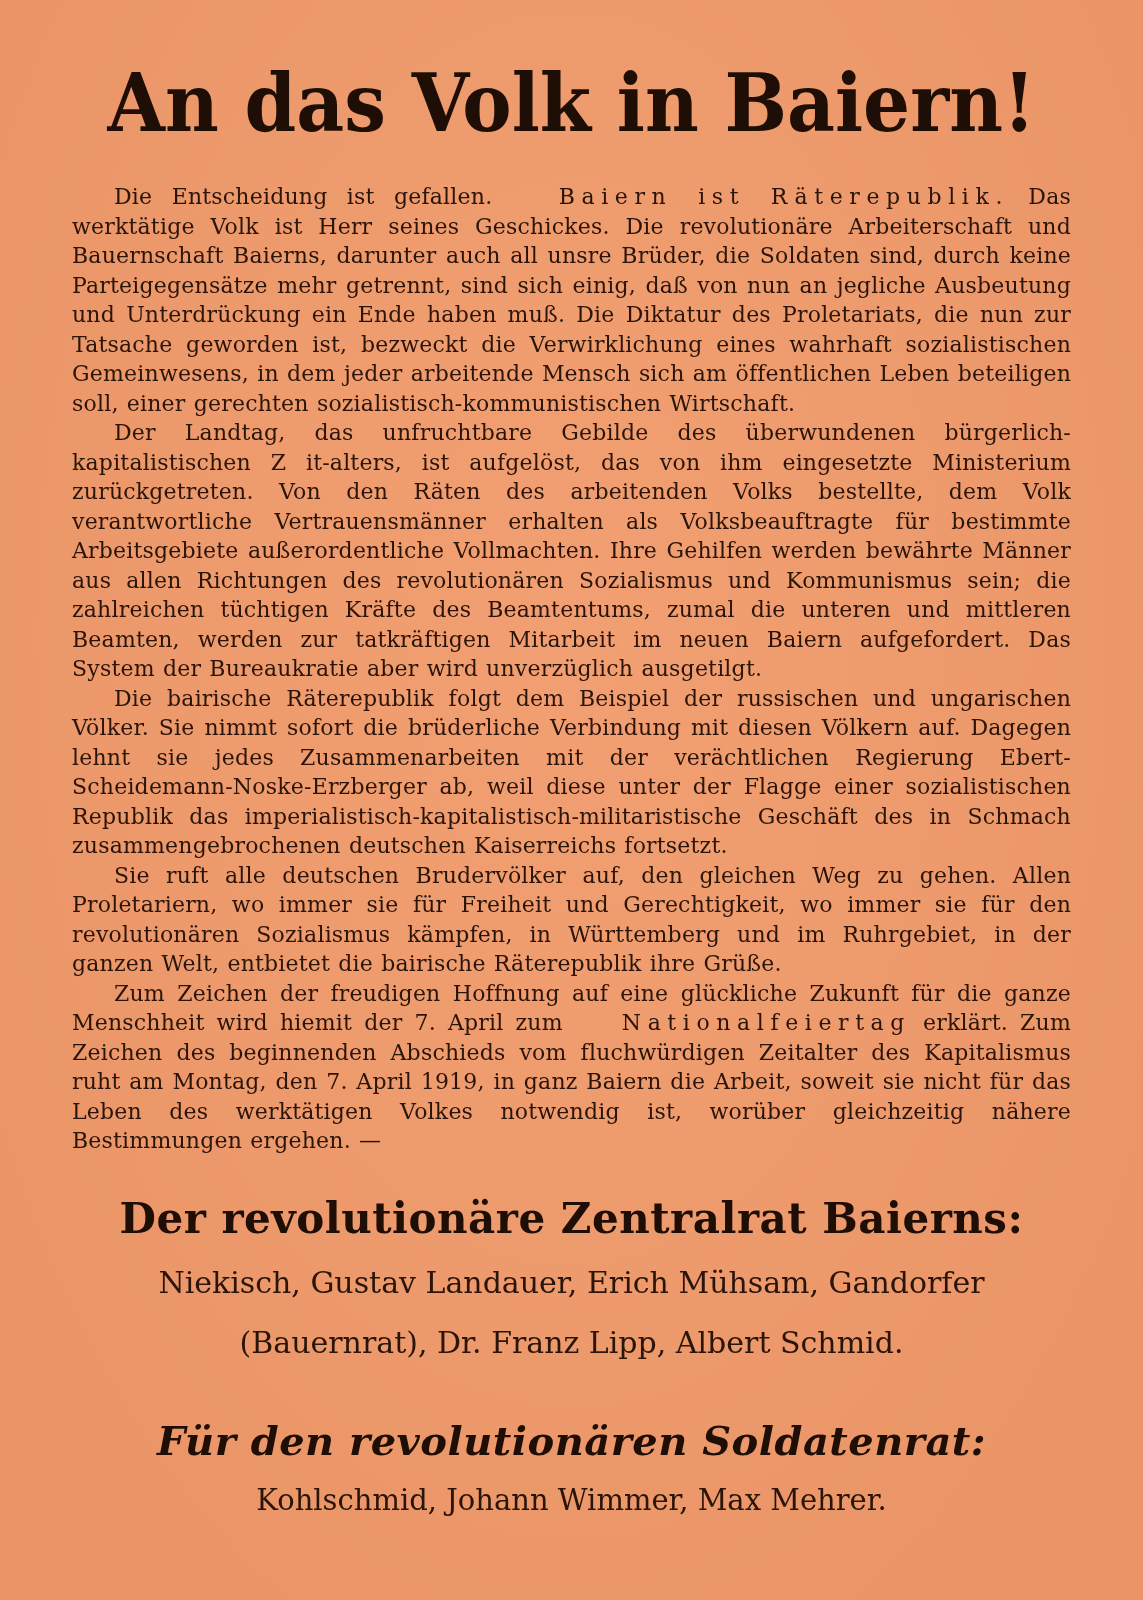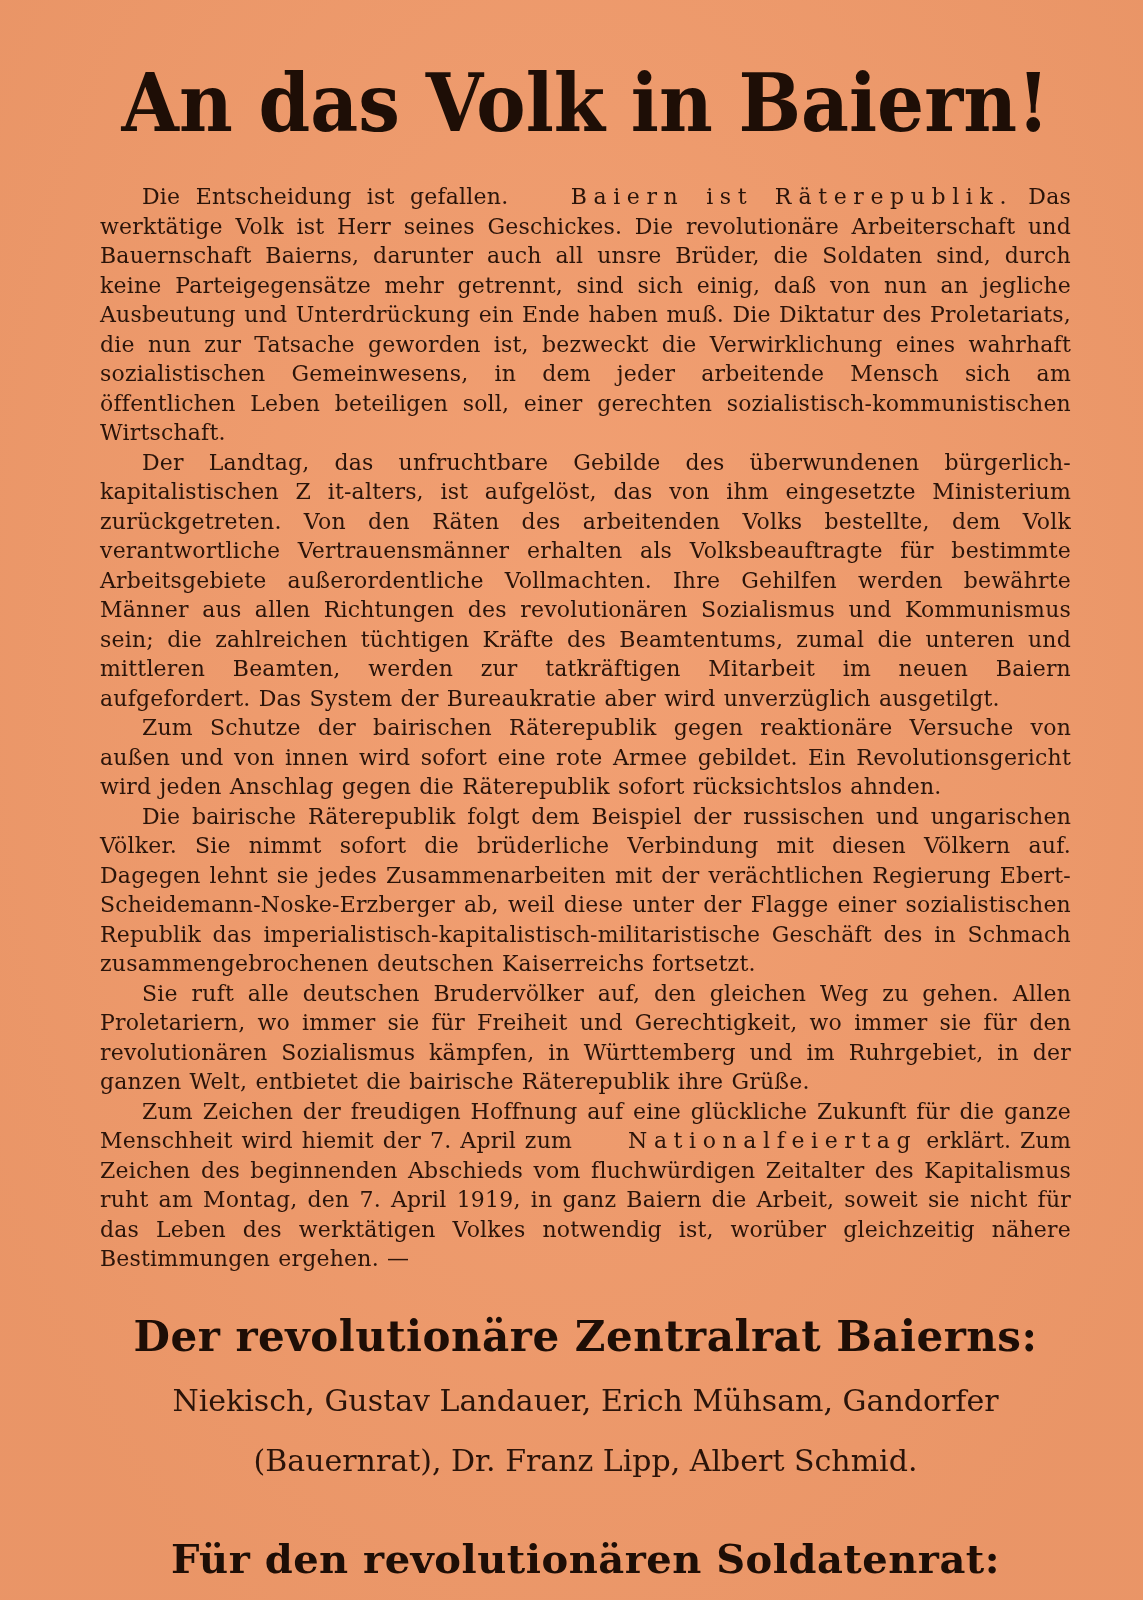--- a/index.html
+++ b/index.html
@@ -54,42 +54,42 @@
   .sig-heading {
     margin: 4px;
     font-size: 42px;
     font-weight: bold;
     color: #1e0e06;
     letter-spacing: 0.5px;
   }
   .sig-heading.second {
     margin-top: 44px;
     font-size: 40px;
+    font-style: italic;
   }
   .sig-names {
     margin: 10px 120px 0 120px;
     font-size: 30px;
     line-height: 60px;
   }
   .sig-names.second {
     margin-top: 6px;
     font-size: 29px;
   }
 </style>
 </head>
 <body>
 
-<div class="poster" style="color: rgb(43, 20, 9); padding-left: 28px;">
+<div class="poster" style="color: rgb(43, 20, 9);">
 
   <h1 class="title" style="color: rgb(30, 14, 6);">An das Volk in Baiern!</h1>
 
   <div class="body-text">
     <p><span>Die Entscheidung ist gefallen. </span><span class="sperr">Baiern ist Räterepublik.</span><span> Das werktätige Volk ist Herr seines Geschickes. Die revolutionäre Arbeiterschaft und Bauernschaft Baierns, darunter auch all unsre Brüder, die Soldaten sind, durch keine Parteigegensätze mehr getrennt, sind sich einig, daß von nun an jegliche Ausbeutung und Unterdrückung ein Ende haben muß. Die Diktatur des Proletariats, die nun zur Tatsache geworden ist, bezweckt die Verwirklichung eines wahrhaft sozialistischen Gemeinwesens, in dem jeder arbeitende Mensch sich am öffentlichen Leben beteiligen soll, einer gerechten sozialistisch-kommunistischen Wirtschaft.</span></p>
     <p>Der Landtag, das unfruchtbare Gebilde des überwundenen bürgerlich-kapitalistischen Z it-alters, ist aufgelöst, das von ihm eingesetzte Ministerium zurückgetreten. Von den Räten des arbeitenden Volks bestellte, dem Volk verantwortliche Vertrauensmänner erhalten als Volksbeauftragte für bestimmte Arbeitsgebiete außerordentliche Vollmachten. Ihre Gehilfen werden bewährte Männer aus allen Richtungen des revolutionären Sozialismus und Kommunismus sein; die zahlreichen tüchtigen Kräfte des Beamtentums, zumal die unteren und mittleren Beamten, werden zur tatkräftigen Mitarbeit im neuen Baiern aufgefordert. Das System der Bureaukratie aber wird unverzüglich ausgetilgt.</p>
-    <p>Zum Schutze der bairischen Räterepublik gegen reaktionäre Versuche von außen und von innen wird sofort eine rote Armee gebildet. Ein Revolutionsgericht wird jeden Anschlag gegen die Räterepublik sofort rücksichtslos ahnden.</p>
     <p>Die bairische Räterepublik folgt dem Beispiel der russischen und ungarischen Völker. Sie nimmt sofort die brüderliche Verbindung mit diesen Völkern auf. Dagegen lehnt sie jedes Zusammenarbeiten mit der verächtlichen Regierung Ebert-Scheidemann-Noske-Erzberger ab, weil diese unter der Flagge einer sozialistischen Republik das imperialistisch-kapitalistisch-militaristische Geschäft des in Schmach zusammengebrochenen deutschen Kaiserreichs fortsetzt.</p>
     <p>Sie ruft alle deutschen Brudervölker auf, den gleichen Weg zu gehen. Allen Proletariern, wo immer sie für Freiheit und Gerechtigkeit, wo immer sie für den revolutionären Sozialismus kämpfen, in Württemberg und im Ruhrgebiet, in der ganzen Welt, entbietet die bairische Räterepublik ihre Grüße.</p>
     <p><span>Zum Zeichen der freudigen Hoffnung auf eine glückliche Zukunft für die ganze Menschheit wird hiemit der 7. April zum </span><span class="sperr">Nationalfeiertag</span><span> erklärt. Zum Zeichen des beginnenden Abschieds vom fluchwürdigen Zeitalter des Kapitalismus ruht am Montag, den 7. April 1919, in ganz Baiern die Arbeit, soweit sie nicht für das Leben des werktätigen Volkes notwendig ist, worüber gleichzeitig nähere Bestimmungen ergehen. —</span></p>
   </div>
 
   <div class="signatures">
     <h2 class="sig-heading" style="color: rgb(30, 14, 6);">Der revolutionäre Zentralrat Baierns:</h2>
     <div class="sig-names">Niekisch, Gustav Landauer, Erich Mühsam, Gandorfer (Bauernrat), Dr. Franz Lipp, Albert Schmid.</div>
     <h2 class="sig-heading second" style="color: rgb(30, 14, 6);">Für den revolutionären Soldatenrat:</h2>
     <div class="sig-names second">Kohlschmid, Johann Wimmer, Max Mehrer.</div>

